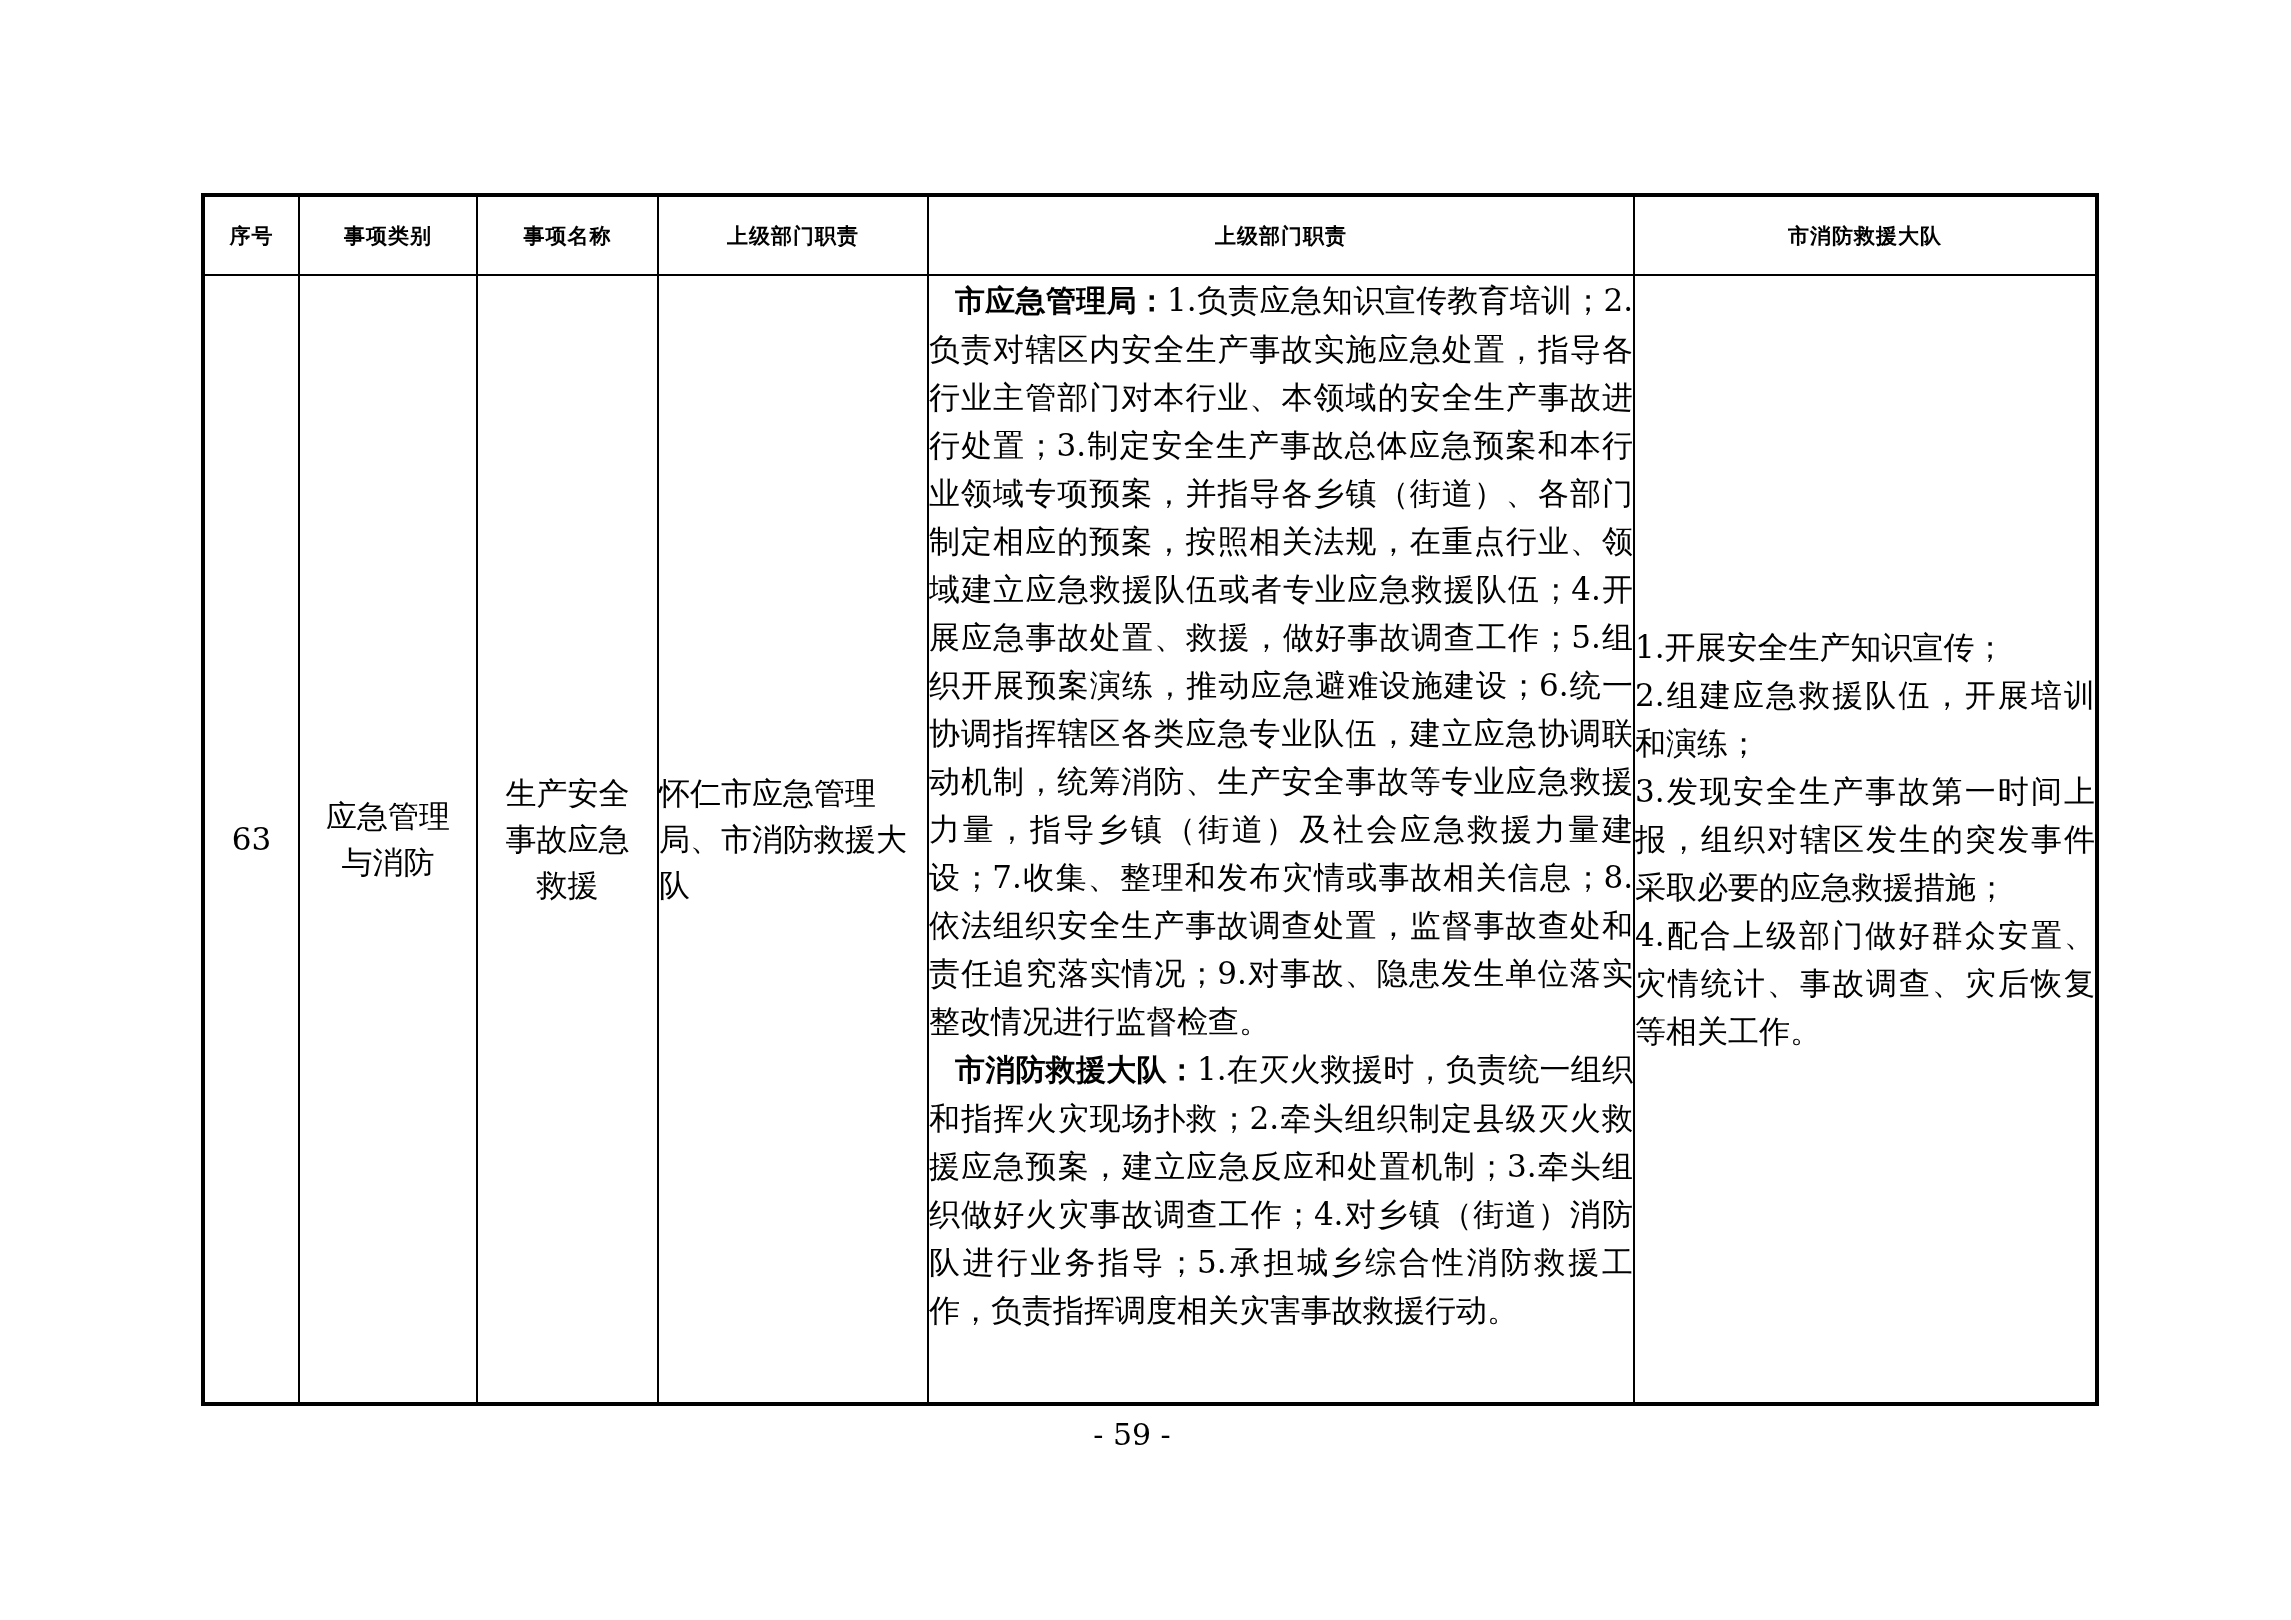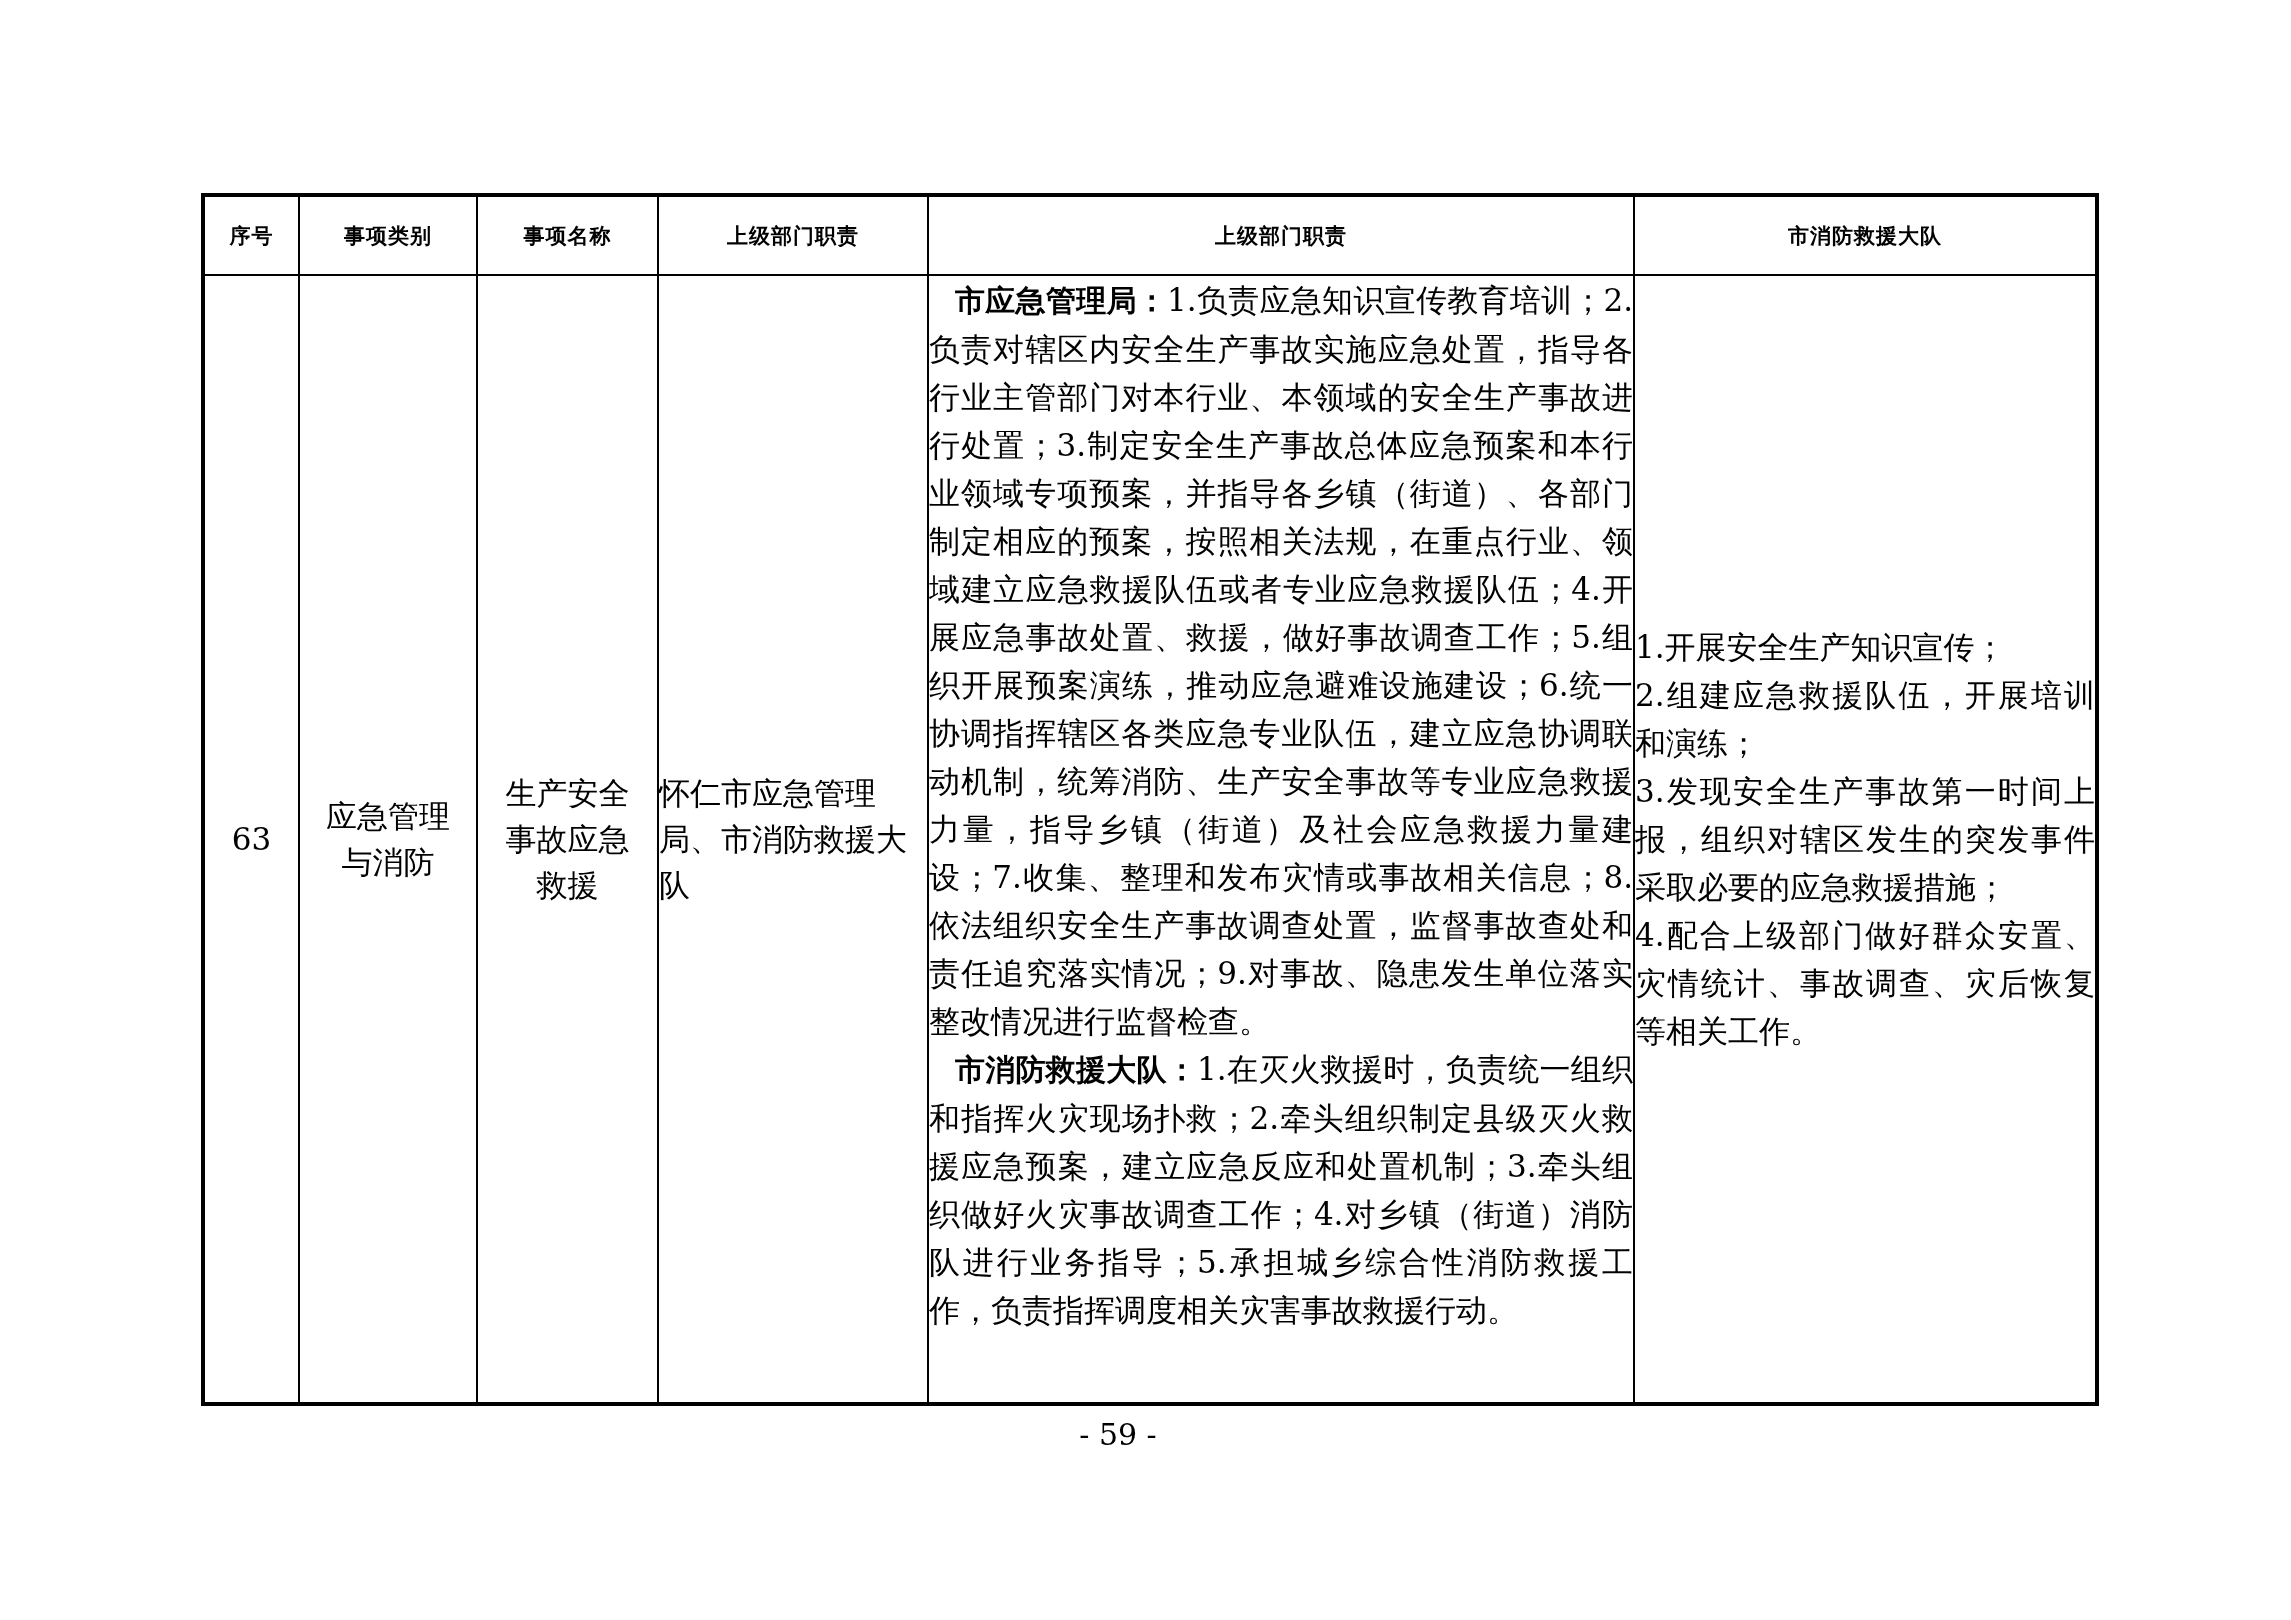--- a/index.html
+++ b/index.html
@@ -72,21 +72,21 @@
   }
   td p { margin: 0; }
   .lead {
     font-weight: 700;
     font-family: "DejaVu Sans", "Liberation Sans", sans-serif;
     font-size: 30px;
     margin-left: 26px;
   }
   .pagenum {
     position: absolute;
-    left: 4px;
+    left: 18px;
     top: 1418px;
     width: 2228px;
     text-align: center;
     font-size: 30px;
     line-height: 33px;
     color: #000000;
   }
 </style>
 </head>
 <body>

